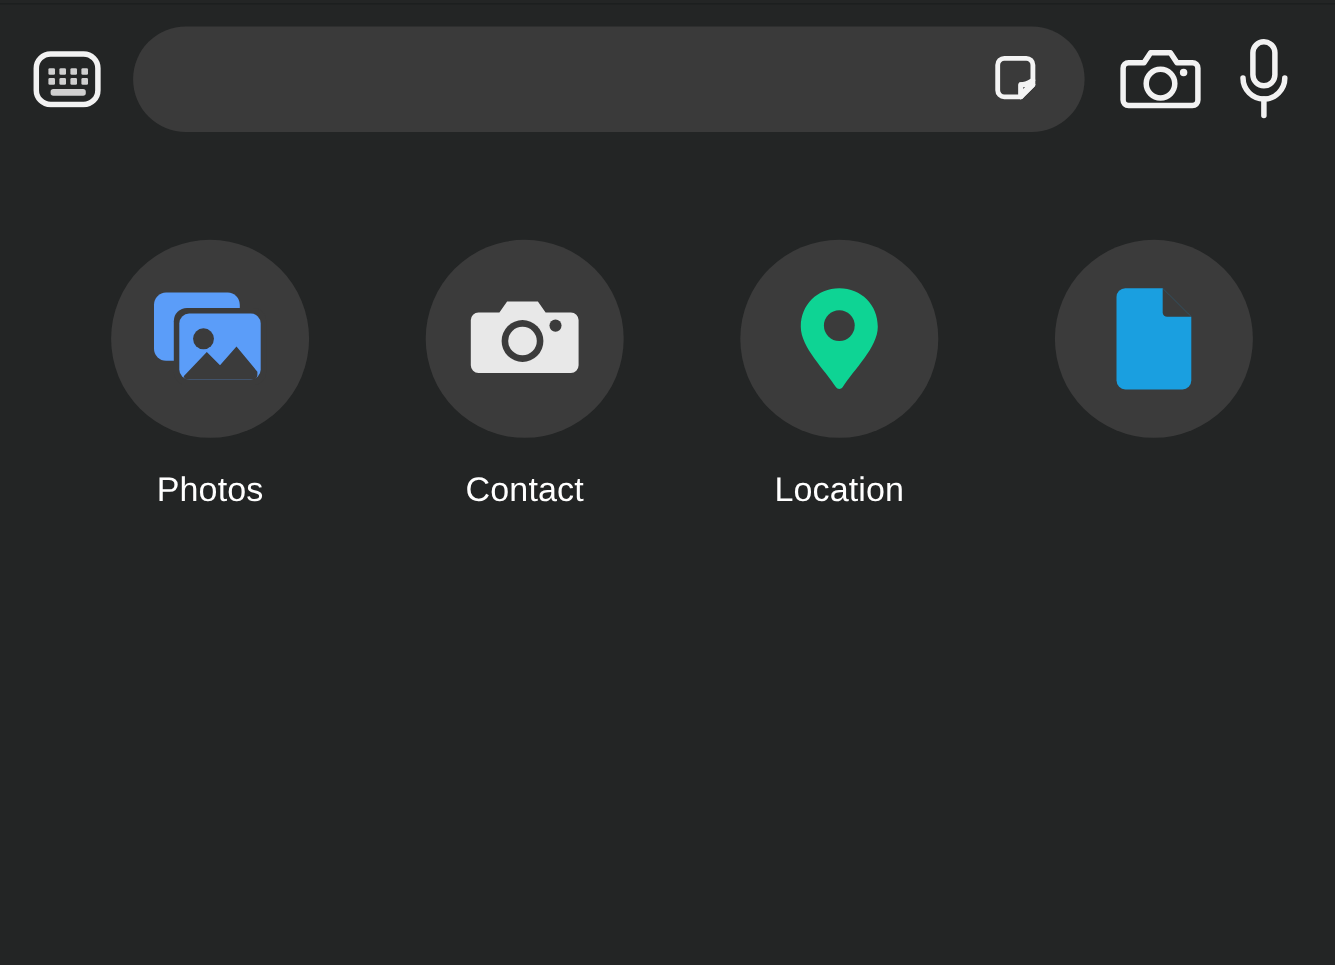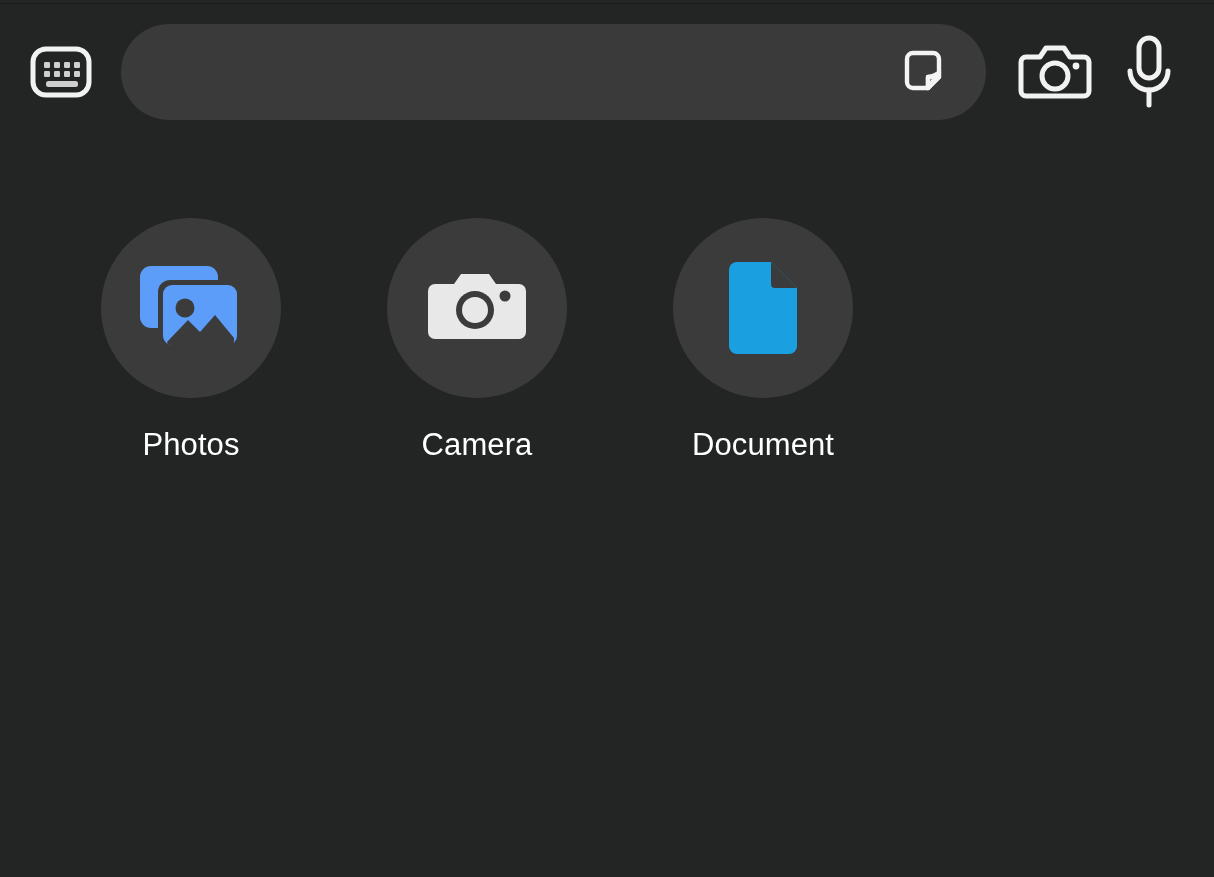--- a/index.html
+++ b/index.html
@@ -219,31 +219,41 @@
     <div class="grid-icon-circle">
       <span>
         <svg width="100" height="80" viewBox="0 0 100 80">
           <path d="M8 16 H27 L34 6 H62 L69 16 H92 A 7 7 0 0 1 99 23 V64 A 7 7 0 0 1 92 71 H8 A 7 7 0 0 1 1 64 V23 A 7 7 0 0 1 8 16 Z" fill="#e8e8e8"></path>
           <circle cx="48" cy="42" r="19" fill="#3b3b3b"></circle>
           <circle cx="48" cy="42" r="13" fill="#e8e8e8"></circle>
           <circle cx="78" cy="28" r="5.5" fill="#3b3b3b"></circle>
         </svg>
       </span>
     </div>
-    <div class="grid-label">Camera</div>
-  </div>
-
+    <div class="grid-label">Contact</div>
+  </div>
+
+  <div class="grid-item">
+    <div class="grid-icon-circle">
+      <span>
+        <svg width="80" height="100" viewBox="0 0 80 100">
+          <path d="M40 4 C 20 4 5 19 5 39 C 5 58 27 78 37 94 A 3.6 3.6 0 0 0 43 94 C 53 78 75 58 75 39 C 75 19 60 4 40 4 Z" fill="#0ed494"></path>
+          <circle cx="40" cy="38" r="14" fill="#3b3b3b"></circle>
+        </svg>
+      </span>
+    </div>
+    <div class="grid-label">Location</div>
+  </div>
 
 
   <div class="grid-item">
     <div class="grid-icon-circle">
       <span>
         <svg width="80" height="100" viewBox="0 0 80 100">
           <path d="M14 4 H48 L74 30 V88 A 8 8 0 0 1 66 96 H14 A 8 8 0 0 1 6 88 V12 A 8 8 0 0 1 14 4 Z" fill="#1a9fe0"></path>
           <path d="M48 4 L74 30 H52 A 4 4 0 0 1 48 26 Z" fill="#3b3b3b"></path>
         </svg>
       </span>
     </div>
-    <div class="grid-label">Document</div>
   </div>
 
 
 </div>
 
 </body></html>

